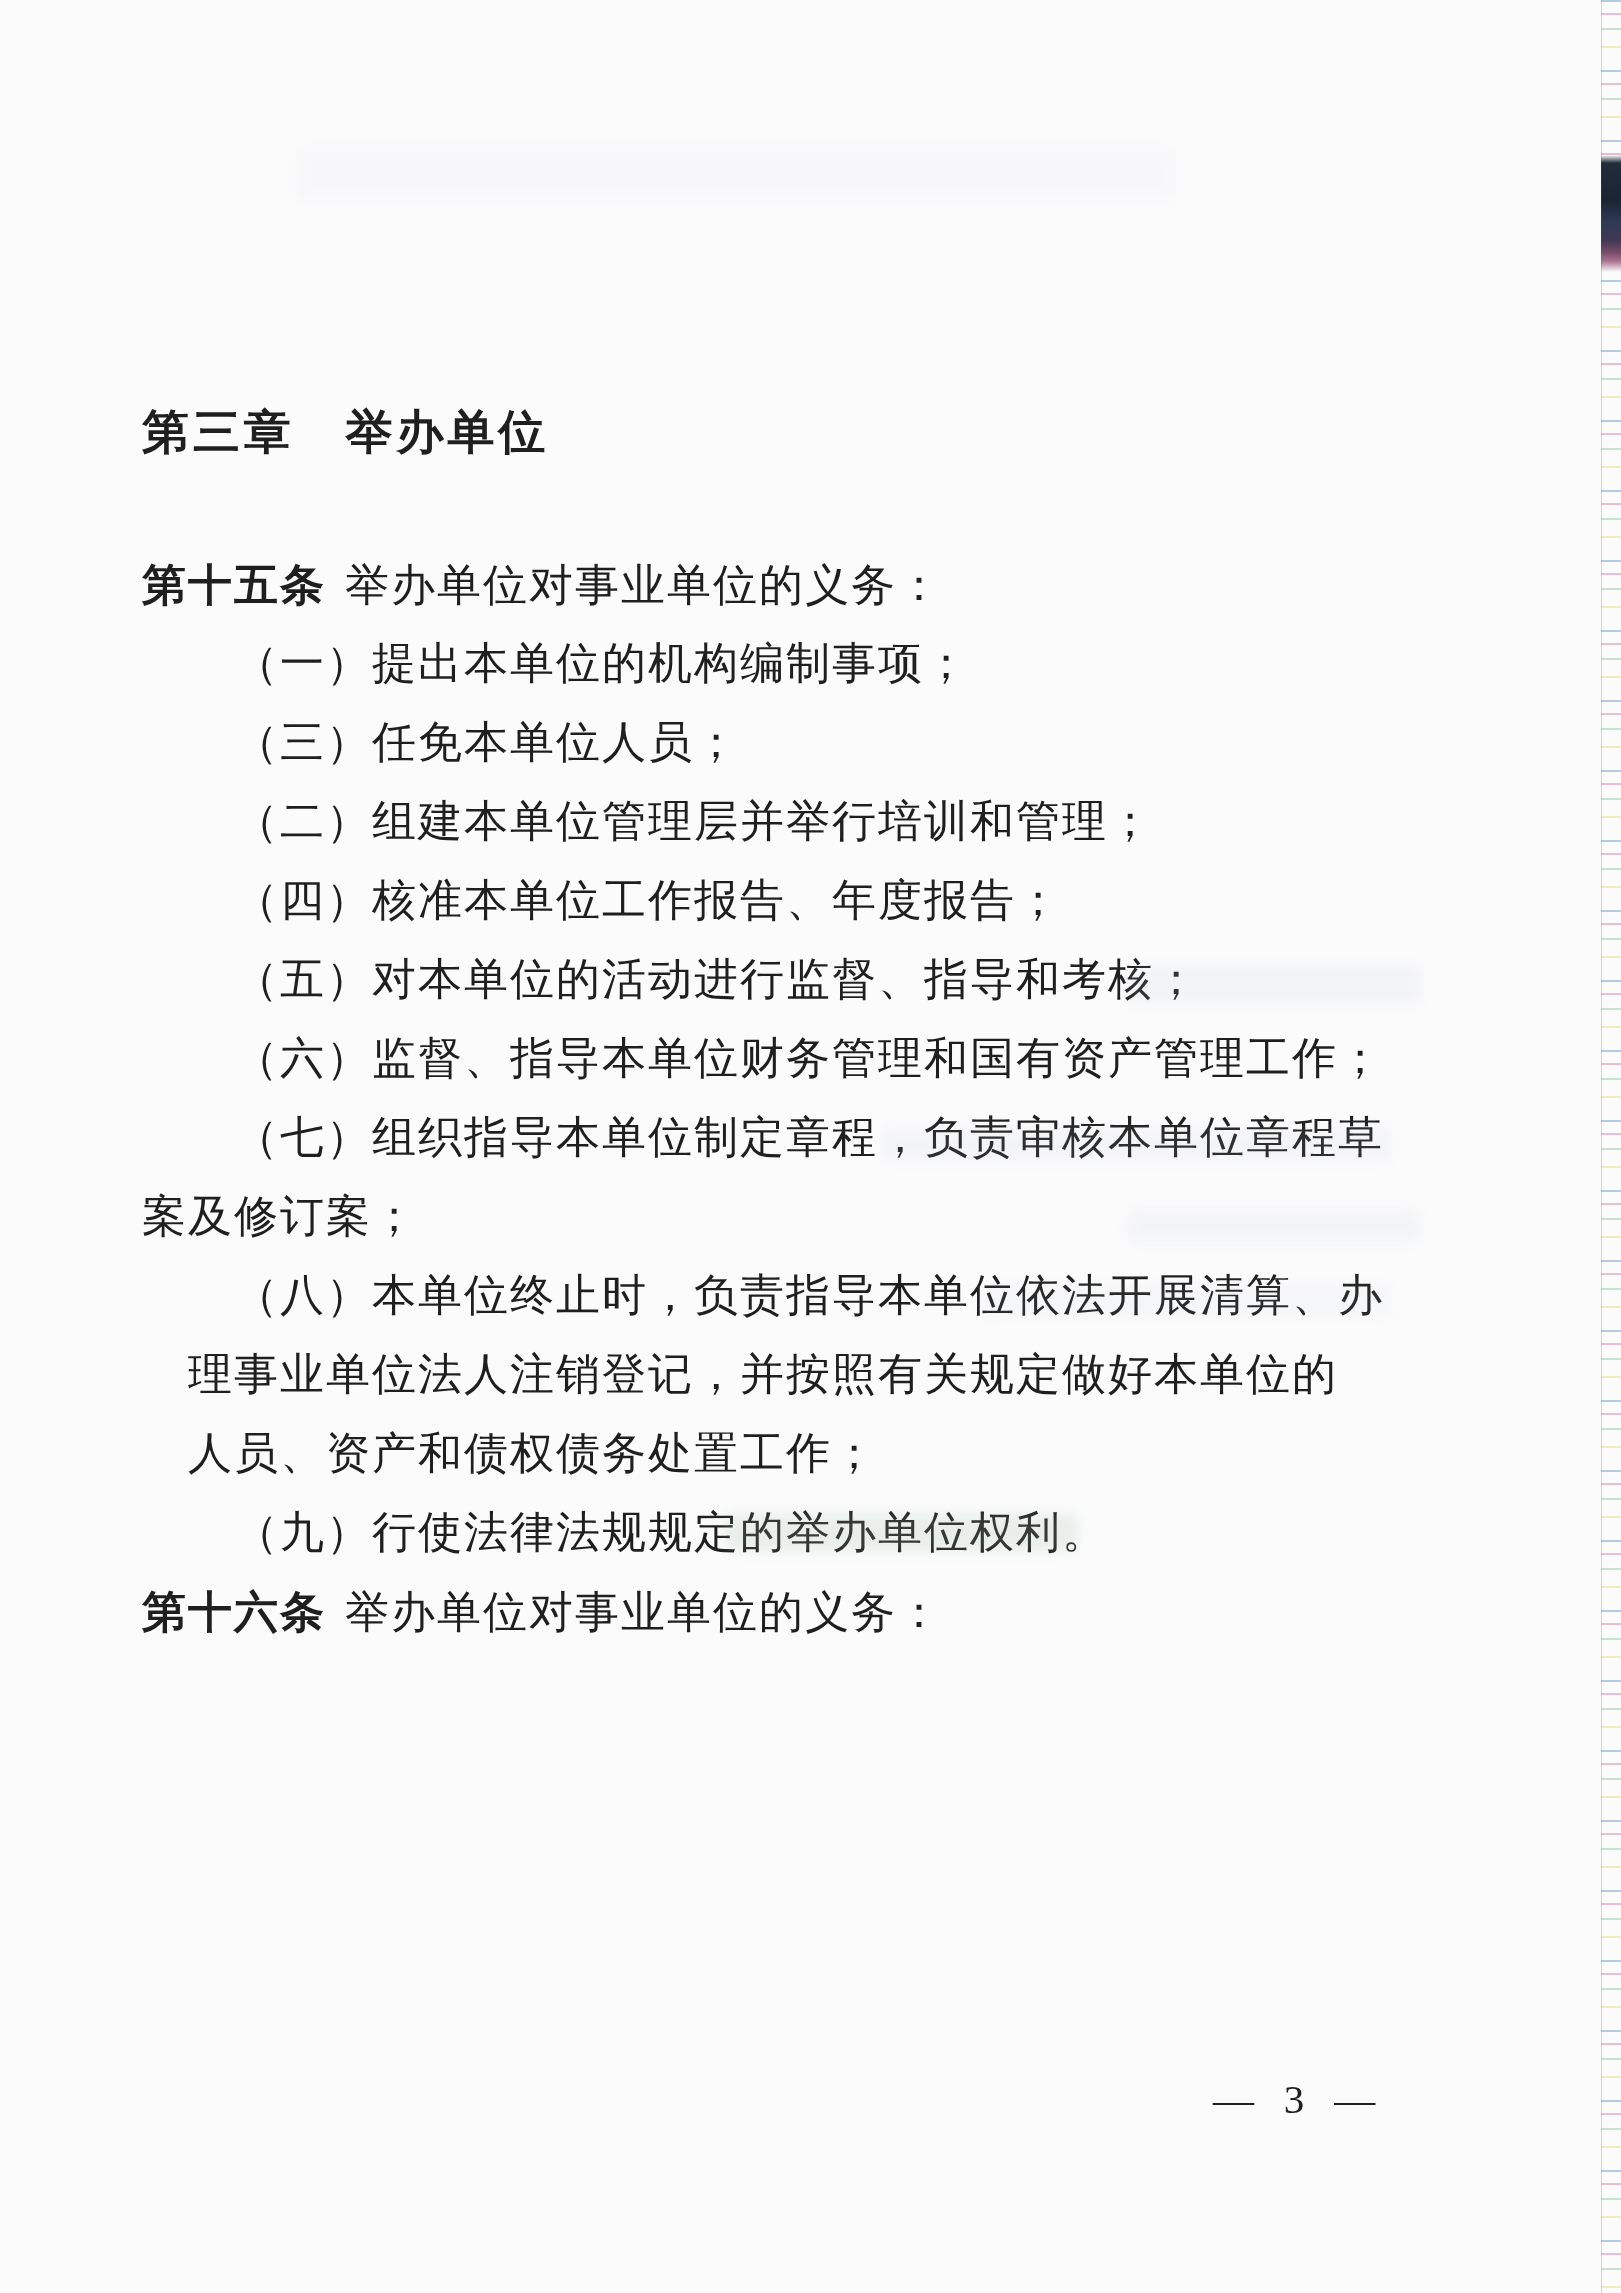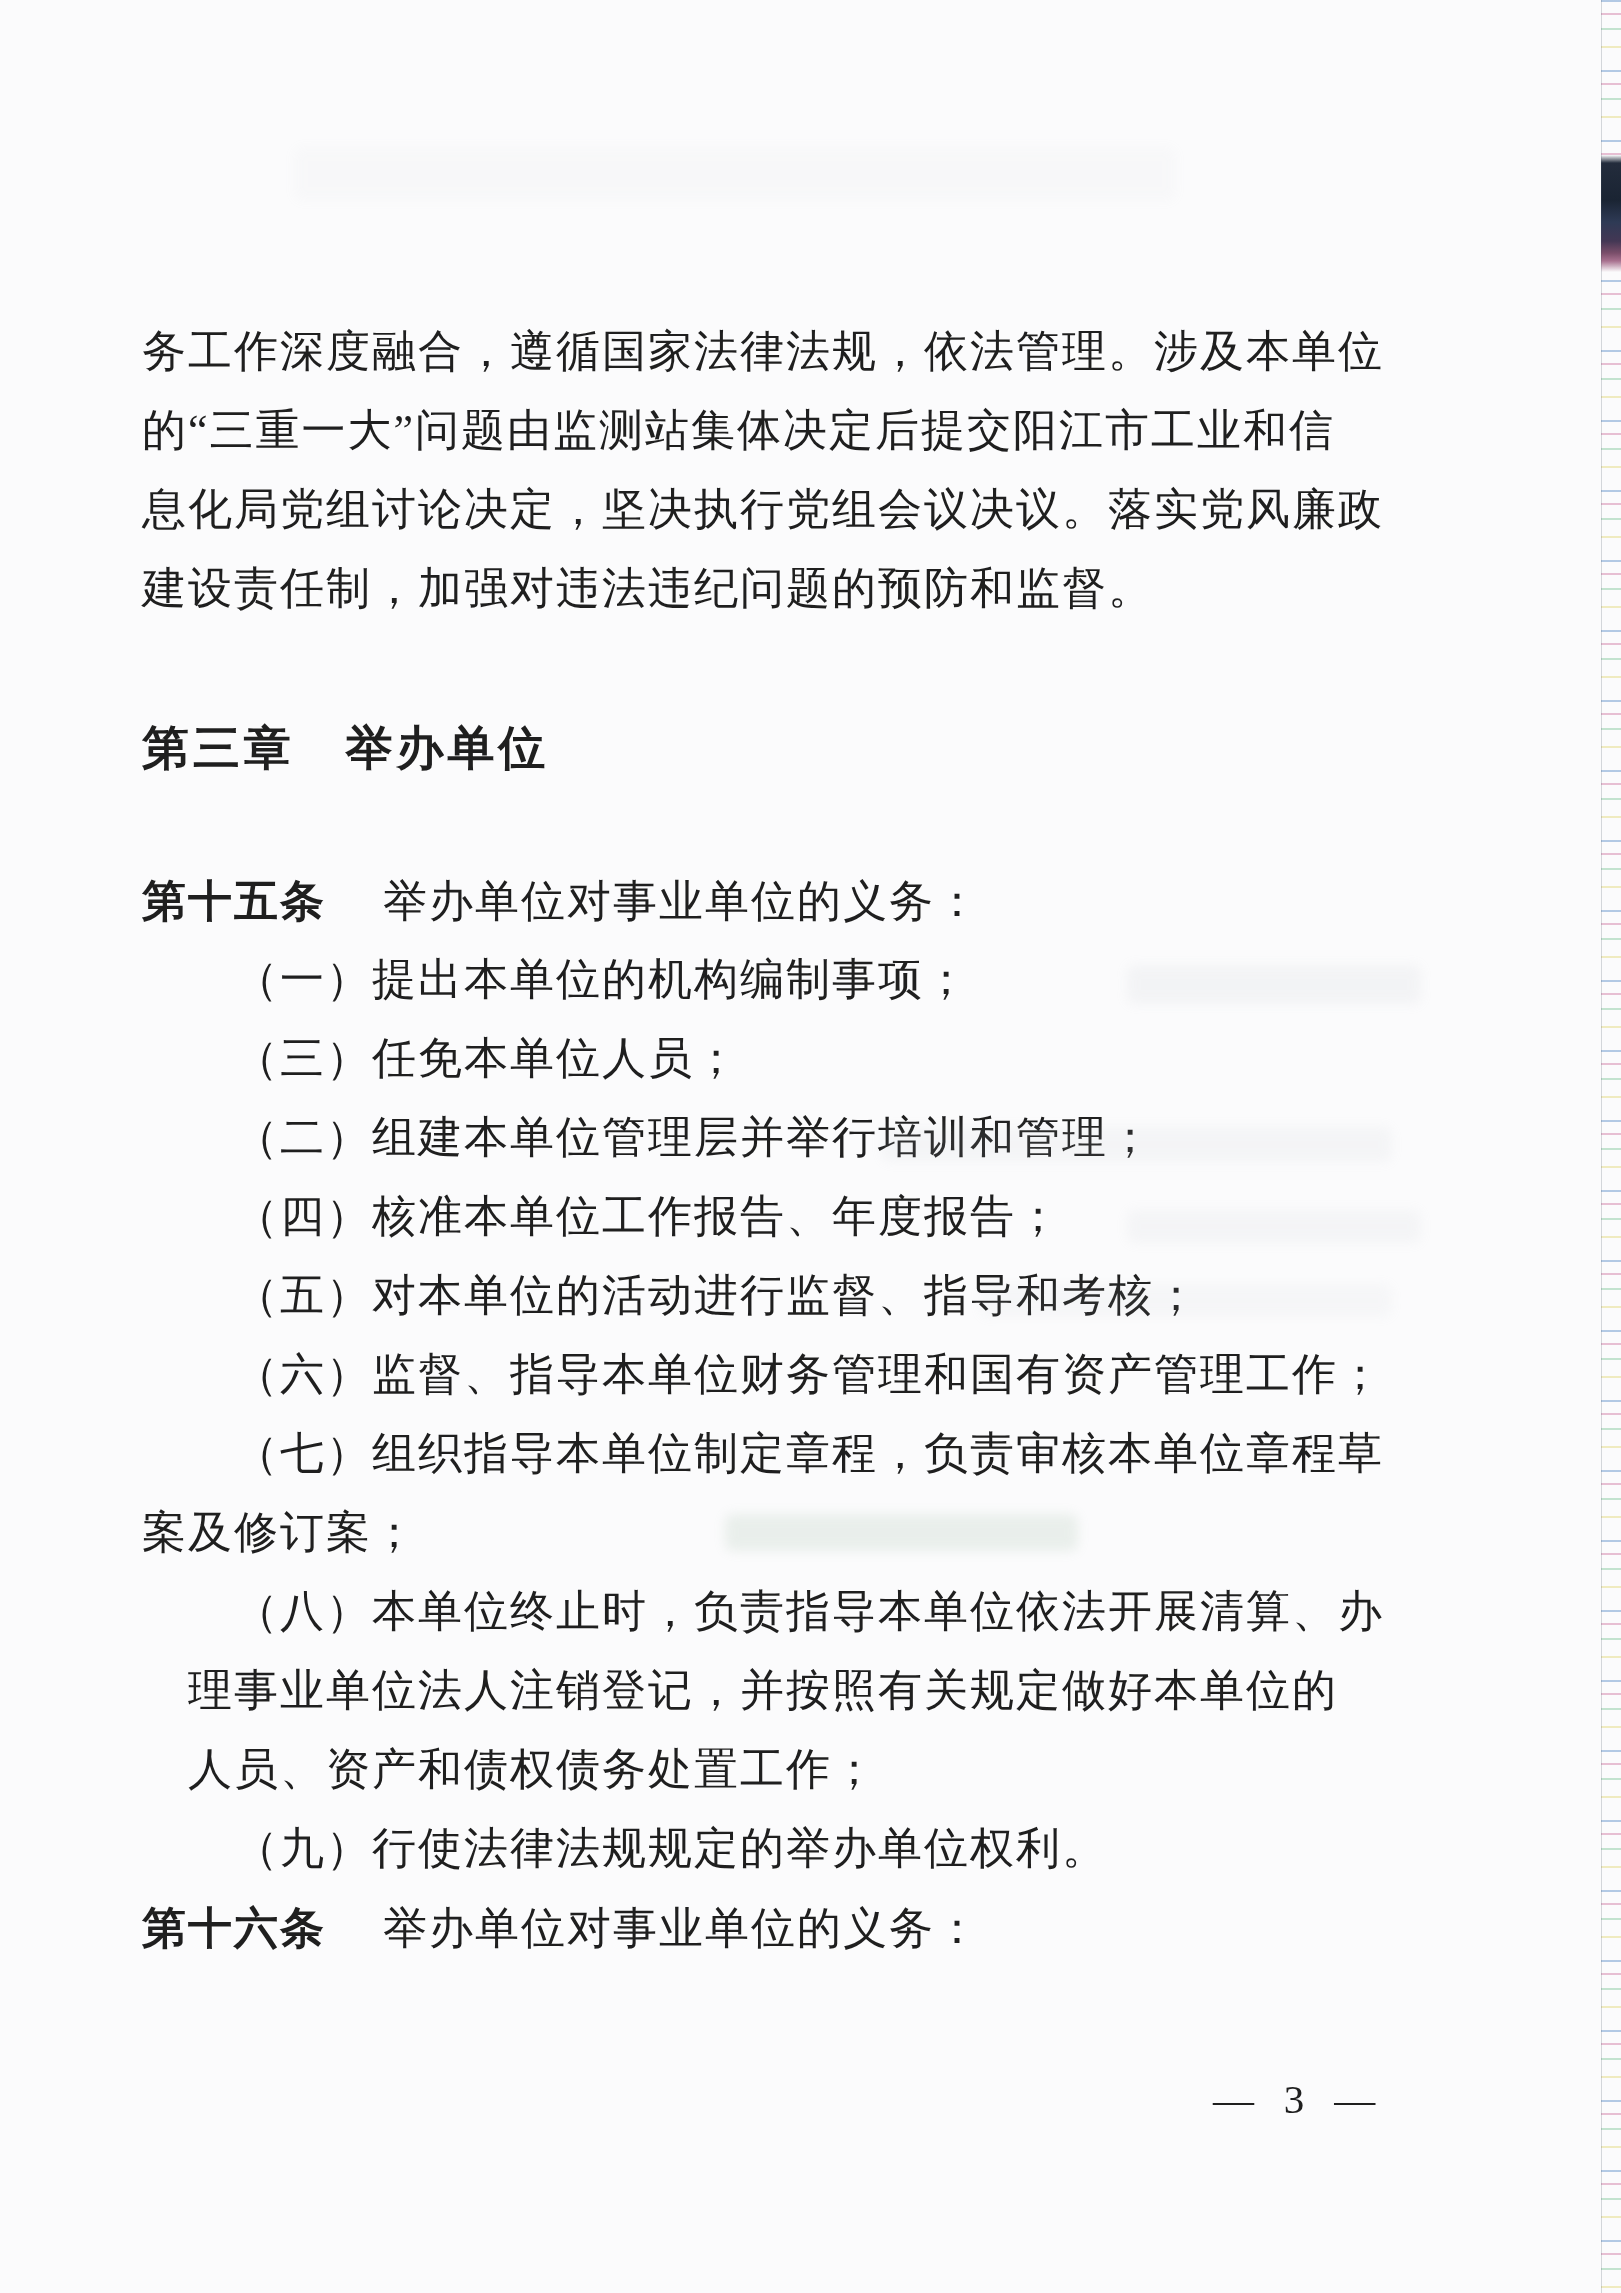--- a/index.html
+++ b/index.html
@@ -27,21 +27,21 @@
     height:79px;line-height:79px;
     font-family:"Liberation Sans","DejaVu Sans",sans-serif;
     font-weight:700;
     font-size:47px;letter-spacing:3.9px;
   }
   .spacer-a{height:80px;}
   .spacer-b{height:74px;}
   .article-label{
     font-family:"Liberation Sans","DejaVu Sans",sans-serif;
     font-weight:700;
-    margin-right:57px;
+    margin-right:19px;
   }
   .pagenum{
     position:absolute;
     left:1213px;top:2070px;
     font-size:41px;letter-spacing:9.8px;
     line-height:59px;
     white-space:nowrap;
   }
   
   .scan-band{
@@ -72,26 +72,20 @@
   .blob.b5{left:980px;top:1284px;width:412px;height:33px;opacity:.08;}
   .blob.b6{left:294px;top:147px;width:882px;height:54px;opacity:.05;}
 </style>
 </head>
 <body>
 
 <div class="page">
 
   <div class="content">
 
-    <div>
-        <div class="line">务工作深度融合，遵循国家法律法规，依法管理。涉及本单位</div>
-        <div class="line">的“三重一大”问题由监测站集体决定后提交阳江市工业和信</div>
-        <div class="line">息化局党组讨论决定，坚决执行党组会议决议。落实党风廉政</div>
-        <div class="line">建设责任制，加强对违法违纪问题的预防和监督。</div>
-      </div>
 
     <div class="spacer-a"></div>
 
     <div class="chapter">第三章　举办单位</div>
 
     <div class="spacer-b"></div>
 
     <div class="line">
       <span class="article-label">第十五条</span><span>举办单位对事业单位的义务：</span>
     </div>

